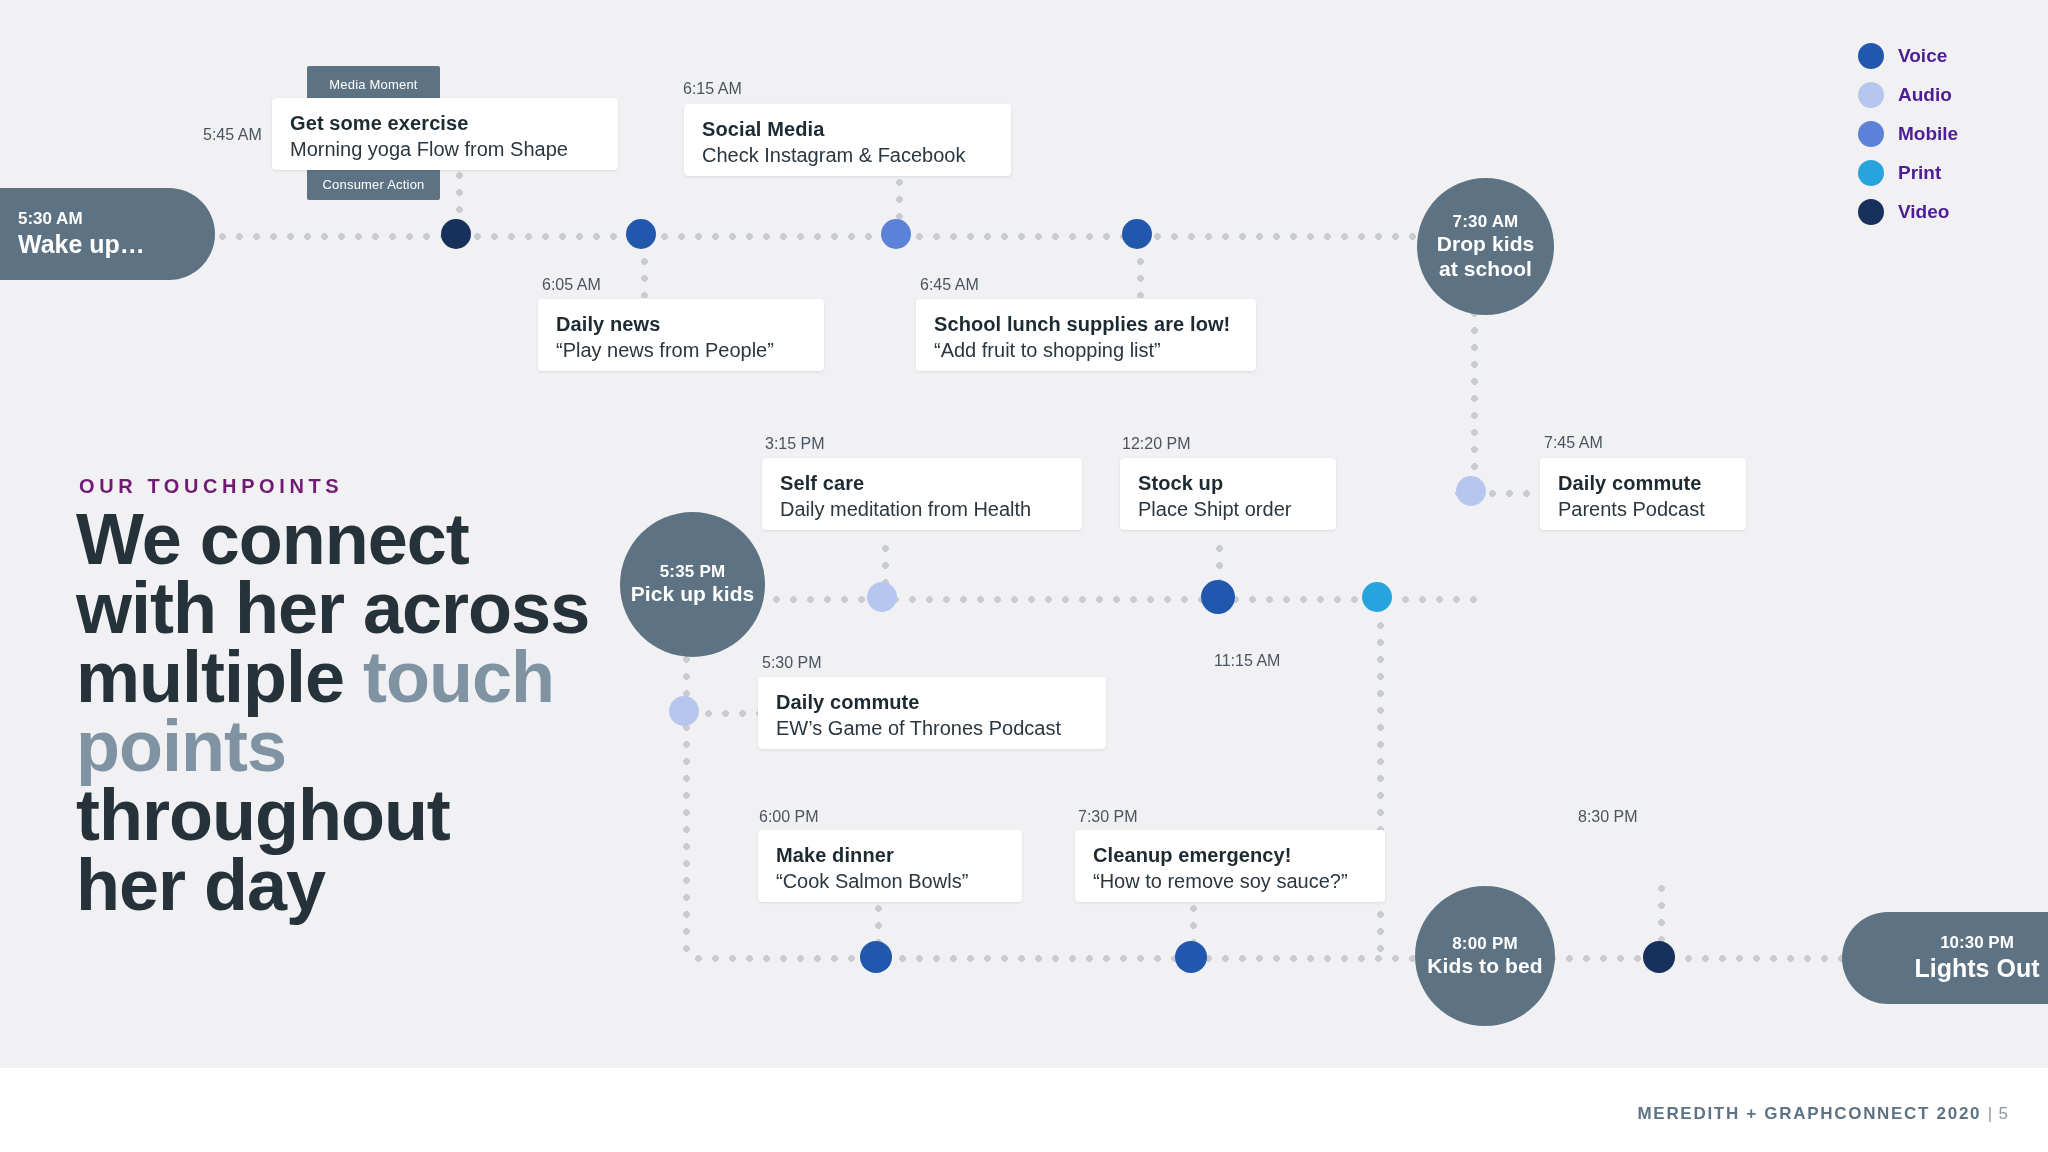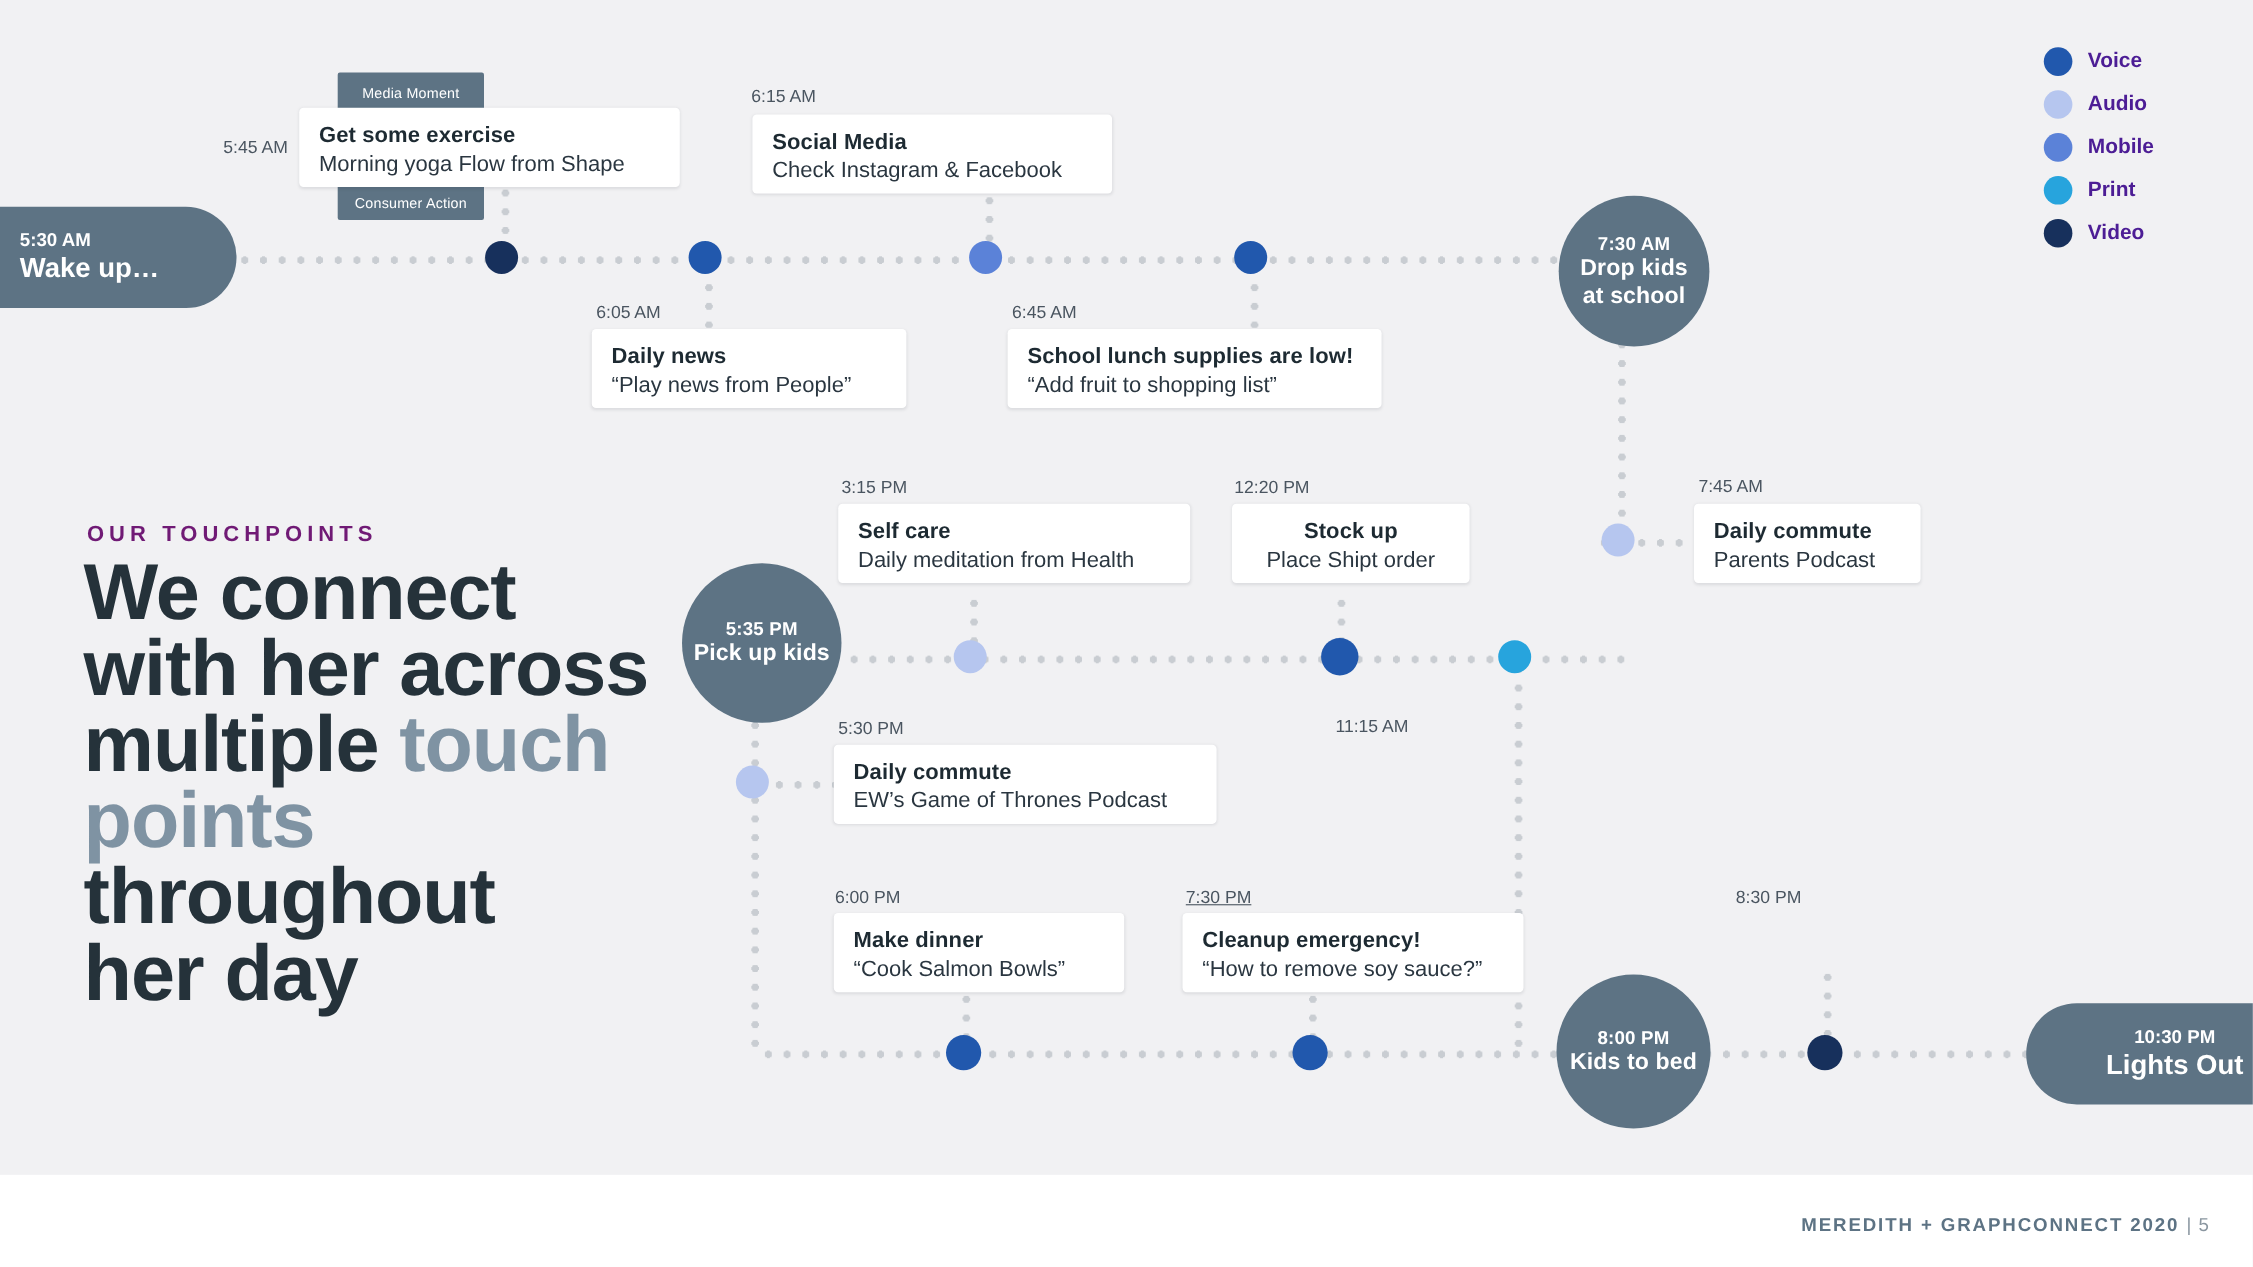--- a/index.html
+++ b/index.html
@@ -184,21 +184,21 @@
     <div class="sub">“Add fruit to shopping list”</div>
   </div>
 
   <div class="tlabel" style="left:1544px;top:434px;">7:45 AM</div>
   <div class="card" style="left:1540px;top:458px;width:206px;height:72px;">
     <div class="title">Daily commute</div>
     <div class="sub">Parents Podcast</div>
   </div>
 
   <div class="tlabel" style="left:1122px;top:435px;">12:20 PM</div>
-  <div class="card" style="left:1120px;top:458px;width:216px;height:72px;text-align:center;">
+  <div class="card" style="left:1120px;top:458px;width:216px;height:72px;">
     <div class="title">Stock up</div>
     <div class="sub">Place Shipt order</div>
   </div>
 
   <div class="tlabel" style="left:1214px;top:652px;">11:15 AM</div>
 
   <div class="tlabel" style="left:765px;top:435px;">3:15 PM</div>
   <div class="card" style="left:762px;top:458px;width:320px;height:72px;">
     <div class="title">Self care</div>
     <div class="sub">Daily meditation from Health</div>
@@ -209,21 +209,21 @@
     <div class="title">Daily commute</div>
     <div class="sub">EW’s Game of Thrones Podcast</div>
   </div>
 
   <div class="tlabel" style="left:759px;top:808px;">6:00 PM</div>
   <div class="card" style="left:758px;top:830px;width:264px;height:72px;">
     <div class="title">Make dinner</div>
     <div class="sub">“Cook Salmon Bowls”</div>
   </div>
 
-  <div class="tlabel" style="left:1078px;top:808px;text-decoration:underline;">7:30 PM</div>
+  <div class="tlabel" style="left:1078px;top:808px;">7:30 PM</div>
   <div class="card" style="left:1075px;top:830px;width:310px;height:72px;">
     <div class="title">Cleanup emergency!</div>
     <div class="sub">“How to remove soy sauce?”</div>
   </div>
 
   <div class="tlabel" style="left:1578px;top:808px;">8:30 PM</div>
 
   <div id="eyebrow">OUR TOUCHPOINTS</div>
   <div id="headline">
     <div><span>We connect</span></div>

